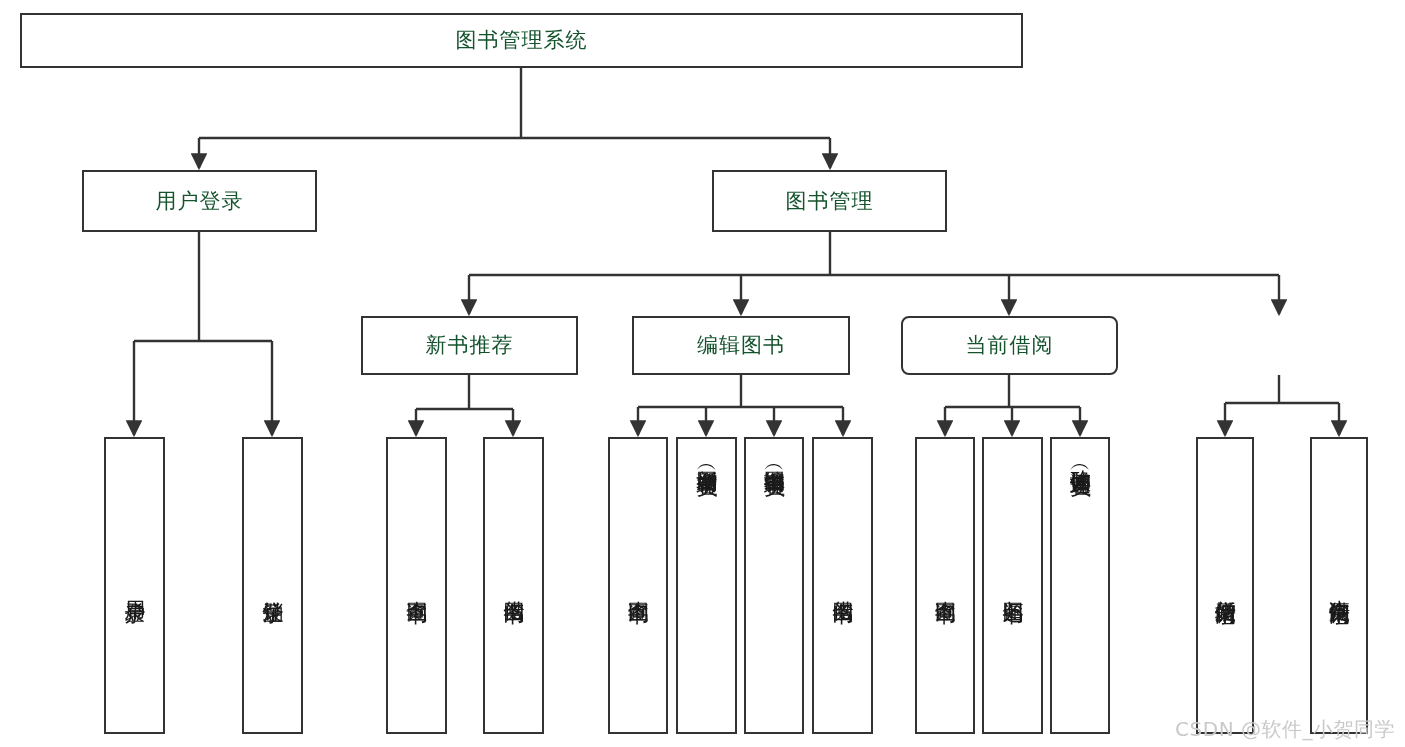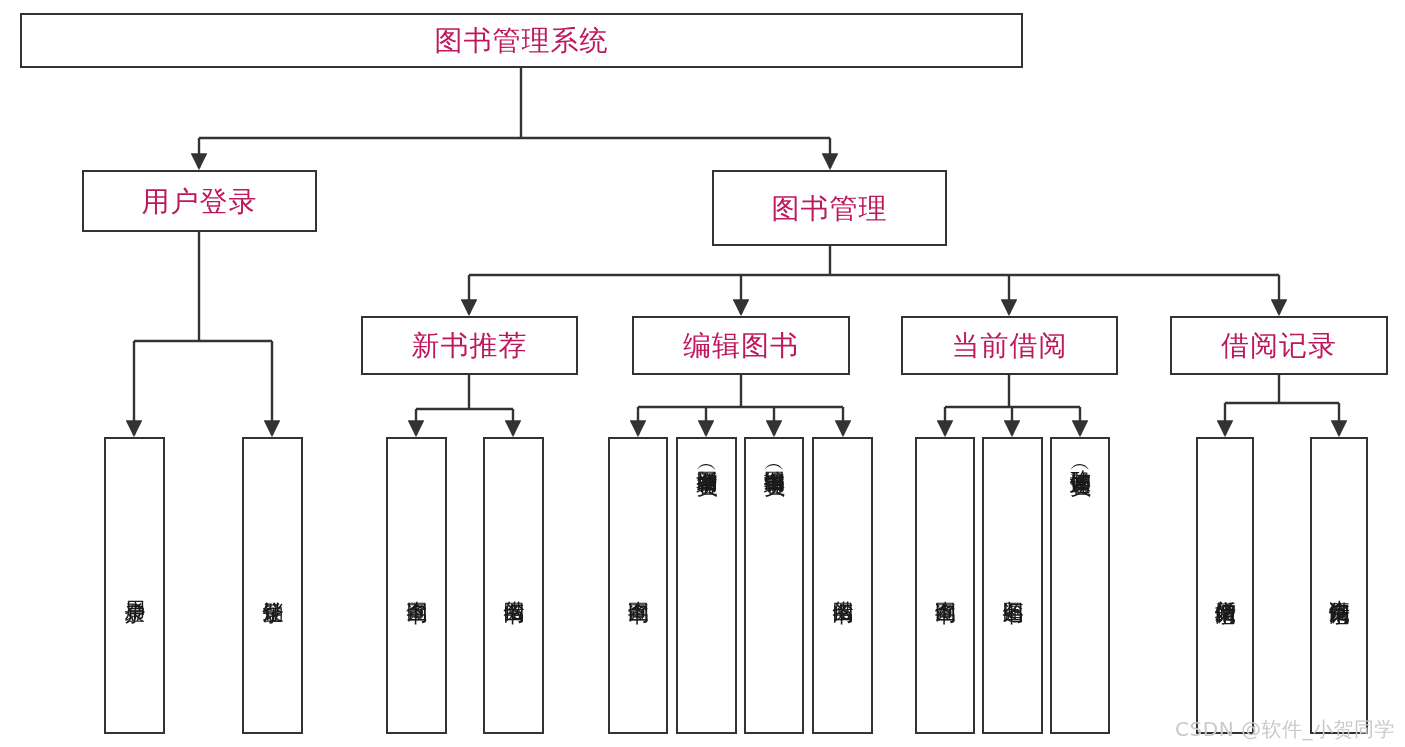--- a/index.html
+++ b/index.html
@@ -30,22 +30,22 @@
   .node-box {
     position: absolute;
     box-sizing: border-box;
     background: #ffffff;
     border: 2px solid #333333;
     display: flex;
     align-items: center;
     justify-content: center;
   }
   .node-label {
-    color: #be185d;
-    font-size: 28px;
+    color: #14532d;
+    font-size: 21px;
     line-height: 1.25;
     letter-spacing: 1px;
     white-space: nowrap;
     text-align: right;
   }
   .leaf-box {
     position: absolute;
     box-sizing: border-box;
     background: #ffffff;
     border: 2px solid #333333;
@@ -136,35 +136,32 @@
     </g>
   </svg>
 
   <div class="node-box" style="left:20px; top:13px; width:1003px; height:55px;">
     <span class="node-label">图书管理系统</span>
   </div>
 
   <div class="node-box" style="left:82px; top:170px; width:235px; height:62px;">
     <span class="node-label">用户登录</span>
   </div>
-  <div class="node-box" style="left:712px; top:170px; width:235px; height:76px;">
+  <div class="node-box" style="left:712px; top:170px; width:235px; height:62px;">
     <span class="node-label">图书管理</span>
   </div>
 
   <div class="node-box" style="left:361px; top:316px; width:217px; height:59px;">
     <span class="node-label">新书推荐</span>
   </div>
   <div class="node-box" style="left:632px; top:316px; width:218px; height:59px;">
     <span class="node-label">编辑图书</span>
   </div>
-  <div class="node-box" style="left:901px; top:316px; width:217px; height:59px;">
+  <div class="node-box" style="left:901px; top:316px; width:217px; height:59px;border-radius:8px;">
     <span class="node-label">当前借阅</span>
-  </div>
-  <div class="node-box" style="left:1170px; top:316px; width:218px; height:59px;">
-    <span class="node-label">借阅记录</span>
   </div>
 
   <div class="leaf-box centered" style="left:104px; top:437px; width:61px; height:297px;">
     <span class="leaf-label">用户登录</span>
   </div>
   <div class="leaf-box centered" style="left:242px; top:437px; width:61px; height:297px;">
     <span class="leaf-label">注销登录</span>
   </div>
 
   <div class="leaf-box centered" style="left:386px; top:437px; width:61px; height:297px;">

